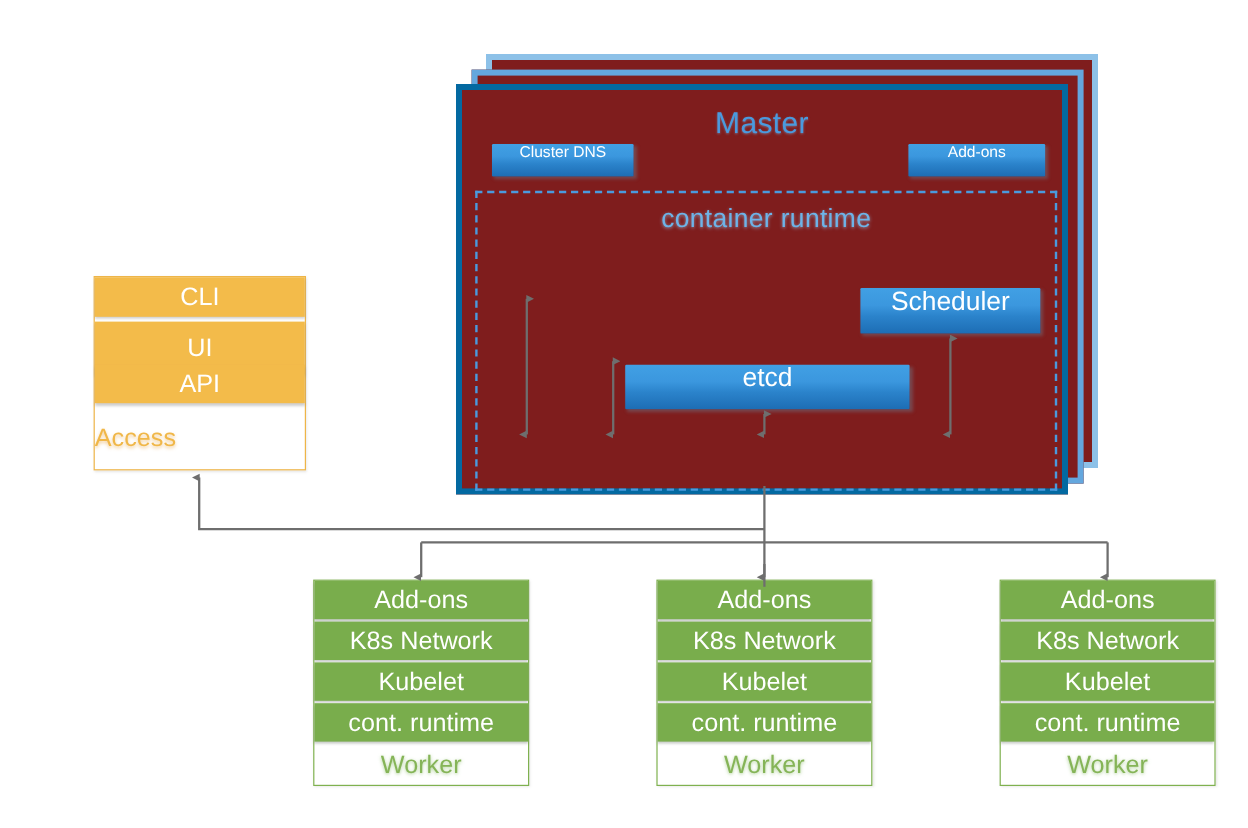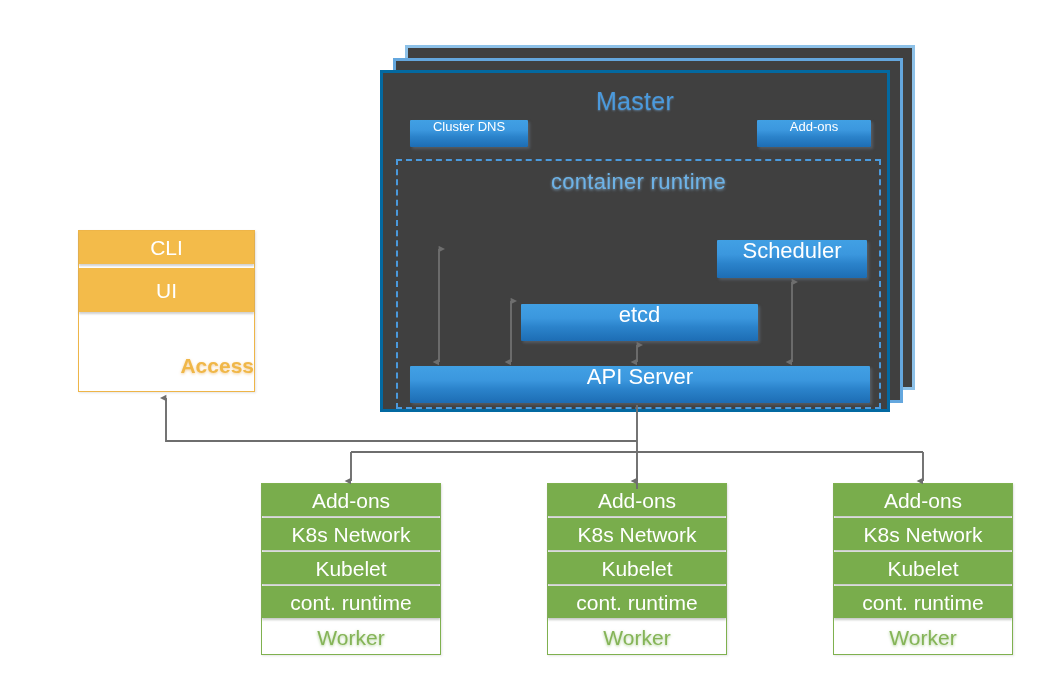--- a/index.html
+++ b/index.html
@@ -6,21 +6,21 @@
   html,body{margin:0;padding:0;background:#ffffff;}
   body{width:1040px;height:690px;position:relative;overflow:hidden;
        font-family:"Liberation Sans","DejaVu Sans",sans-serif;
        -webkit-font-smoothing:antialiased;}
   #stage{position:absolute;left:0;top:0;width:1040px;height:690px;}
 
   
   .abs{position:absolute;box-sizing:border-box;}
 
   
-  .master-frame{border:3px solid #0369a1;background:#404040;}
+  .master-frame{border:5px solid #0369a1;background:#7f1d1d;}
   .master-frame.back1{border-color:#8dc1e8;}
   .master-frame.back2{border-color:#64a7de;}
   .master-title{position:absolute;left:0;right:0;top:14px;text-align:center;
     color:#4a9ade;font-size:25px;letter-spacing:.3px;
     text-shadow:0 1px 2px rgba(120,170,215,.55);}
 
   
   .runtime-box{border:2px dashed #4a9ade;background:transparent;}
   .runtime-title{position:absolute;left:0;right:0;top:8px;text-align:center;
     color:#6db3e8;font-size:22px;letter-spacing:.3px;
@@ -35,23 +35,23 @@
   }
   .blue.big{font-size:22px;}
   .blue.small{font-size:13px;}
 
   
   .access-outer{border:1px solid #eeb548;background:#ffffff;
     box-shadow:1px 1px 2px rgba(150,150,150,.25);}
   .access-bar{background:#f3bb4a;color:#ffffff;display:flex;align-items:center;
     justify-content:center;font-size:21px;line-height:1;
     box-shadow:0 2px 2px rgba(140,140,140,.42);}
-  .access-foot{display:flex;align-items:center;justify-content:flex-end;
+  .access-foot{display:flex;align-items:center;justify-content:flex-start;
     color:#f0b748;font-size:21px;line-height:1;
-    text-shadow:0 1px 3px rgba(238,190,120,.8);font-weight:bold;}
+    text-shadow:0 1px 3px rgba(238,190,120,.8);}
 
   
   .worker-outer{border:1px solid #7fb14f;background:#ffffff;
     box-shadow:1px 1px 2px rgba(150,150,150,.25);}
   .worker-bar{background:#79ad4c;color:#ffffff;display:flex;align-items:center;
     justify-content:center;font-size:21px;line-height:1;
     box-shadow:0 2px 2px rgba(130,140,130,.45);}
   .worker-foot{display:flex;align-items:center;justify-content:center;
     color:#85b457;font-size:21px;line-height:1;
     text-shadow:0 1px 3px rgba(150,195,120,.8);}
@@ -86,30 +86,30 @@
 
 
   <div class="abs blue big" style="left:521px;top:304px;width:237px;height:37px;">
     <span>etcd</span>
   </div>
 
   <div class="abs blue big" style="left:717px;top:240px;width:150px;height:38px;">
     <span>Scheduler</span>
   </div>
 
-  <div class="abs blue big" style="left:410px;top:366px;width:460px;height:37px;">
-    <span>API Server</span>
-  </div>
 
   <div class="abs access-outer" style="left:78px;top:230px;width:177px;height:162px;">
     <div class="access-bar" style="position:absolute;left:0;top:0;width:175px;height:33px;">
       <span>CLI</span>
     </div>
     <div class="access-bar" style="position:absolute;left:0;top:37px;width:175px;height:44px;">
       <span>UI</span>
+    </div>
+    <div class="access-bar" style="position:absolute;left:0;top:73px;width:175px;height:32px;">
+      <span>API</span>
     </div>
     <div class="access-foot" style="position:absolute;left:0;top:109px;width:175px;height:51px;">
       <span>Access</span>
     </div>
   </div>
 
   <div class="abs worker-outer" style="left:261px;top:483px;width:180px;height:172px;">
     <div class="worker-bar" style="position:absolute;left:0;top:0;width:178px;height:32px;">
       <span>Add-ons</span>
     </div>

